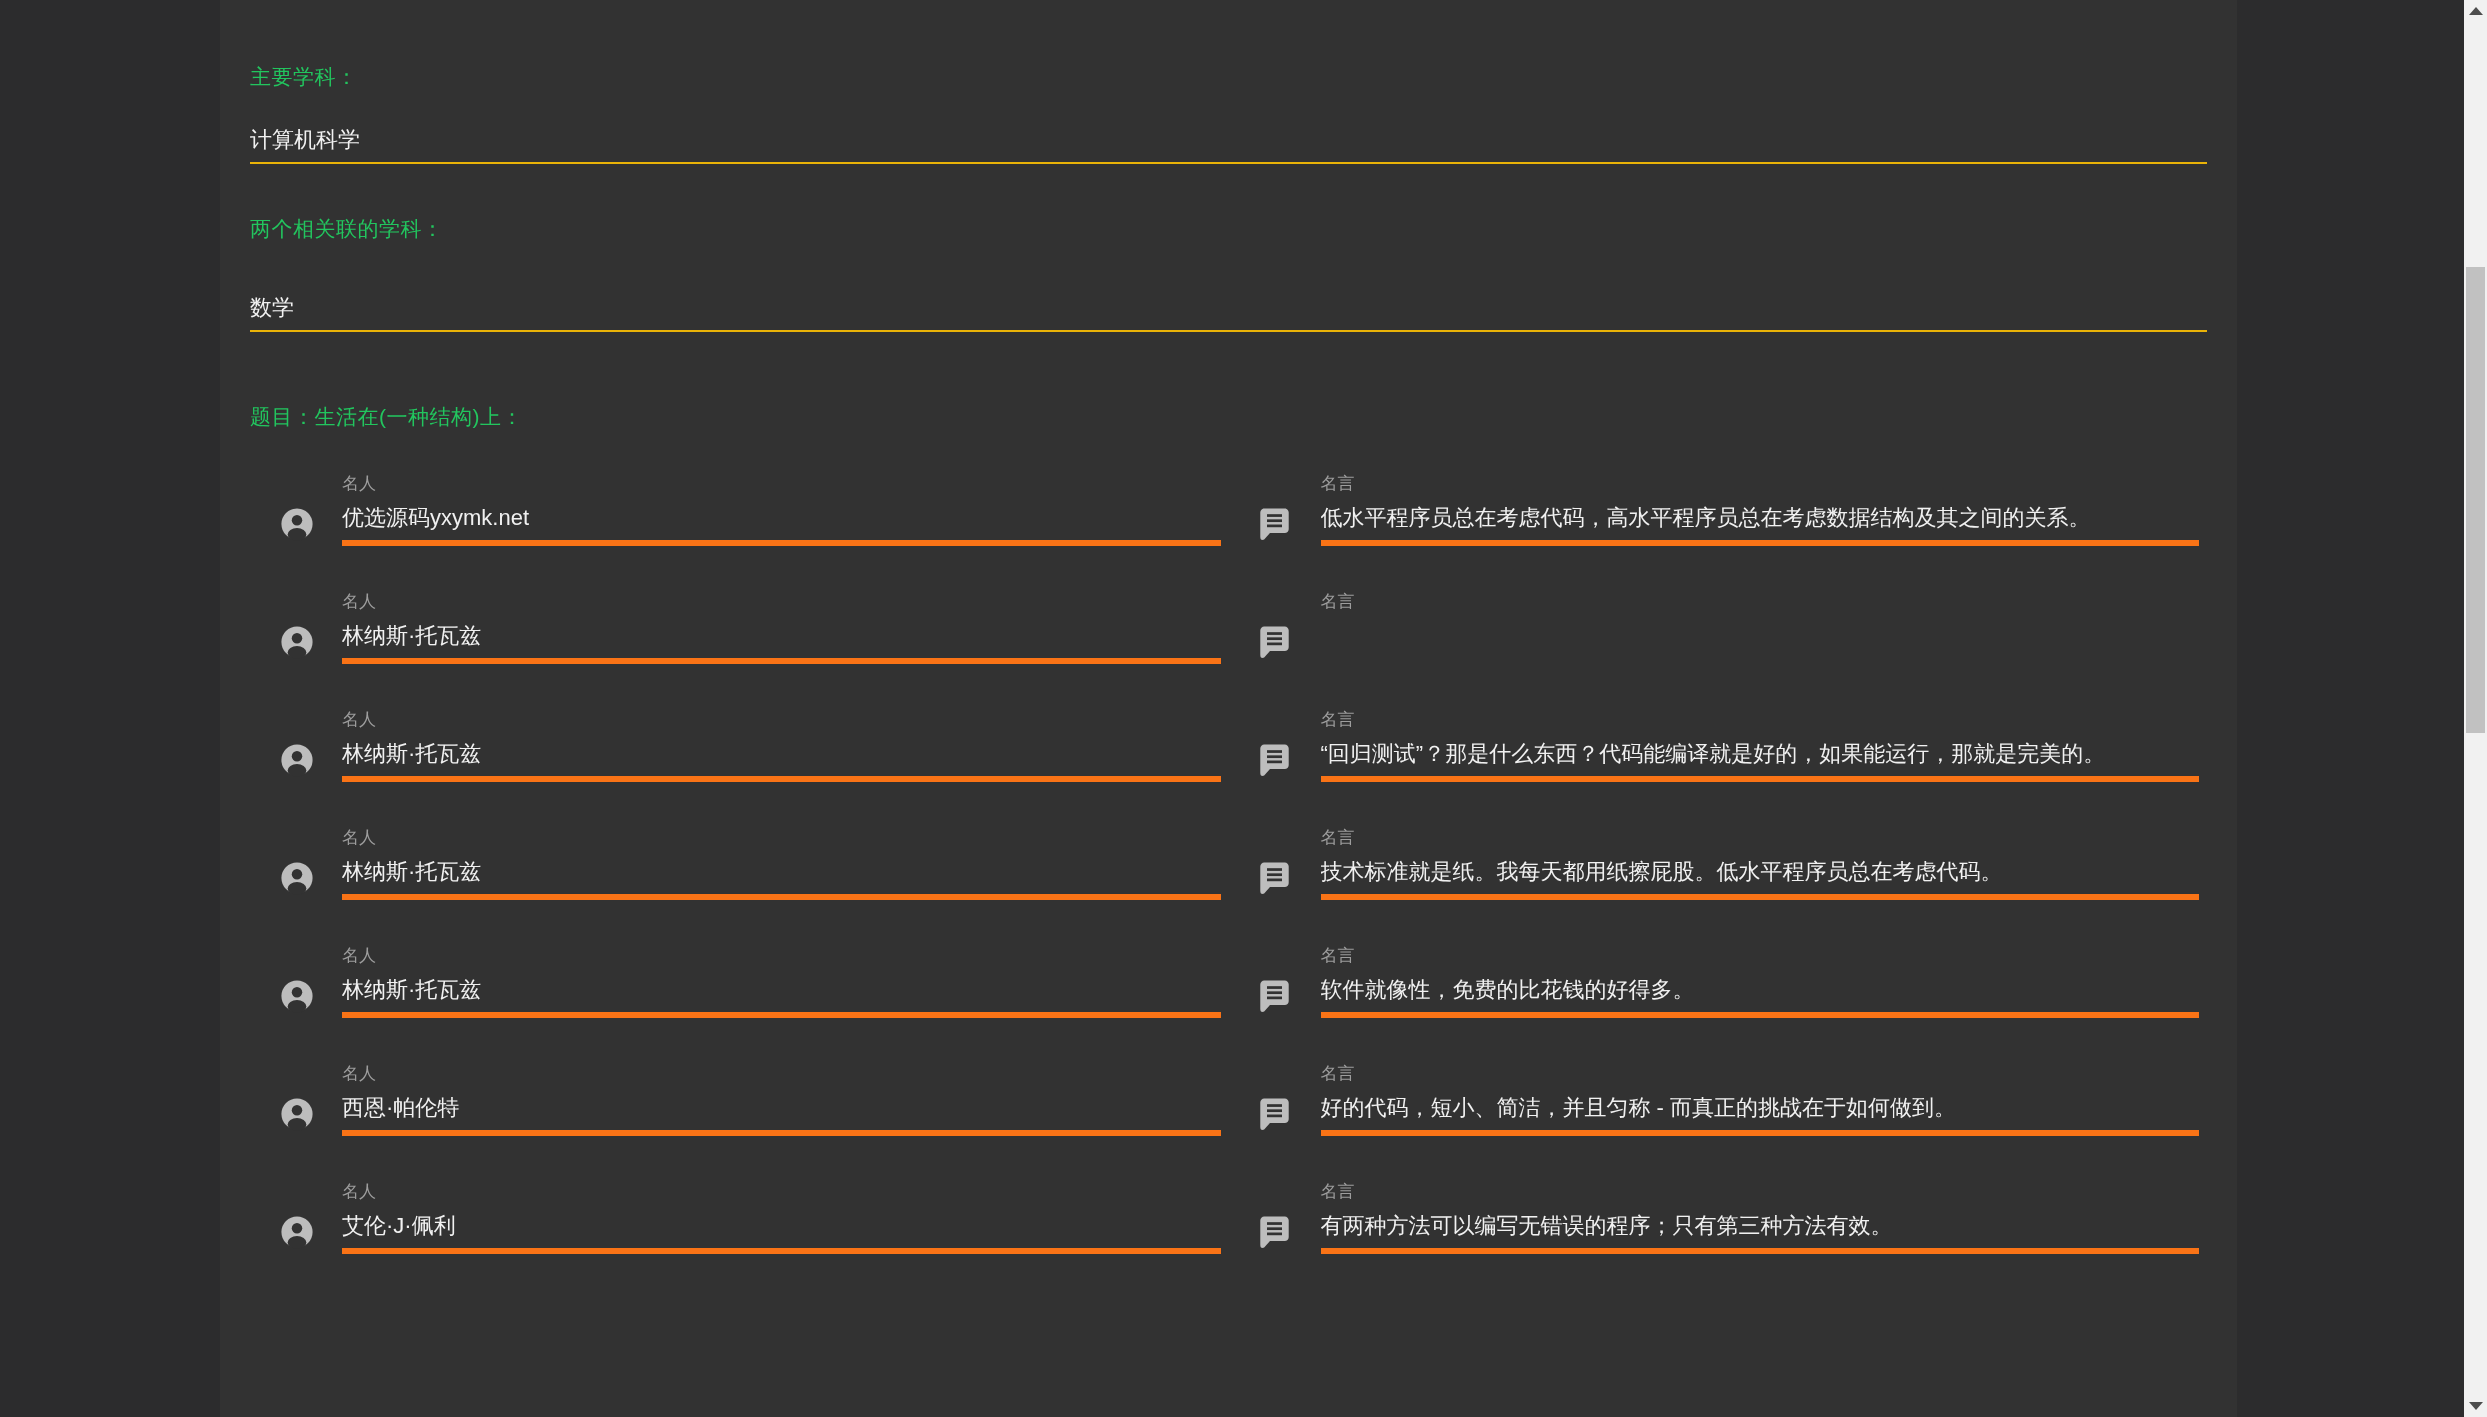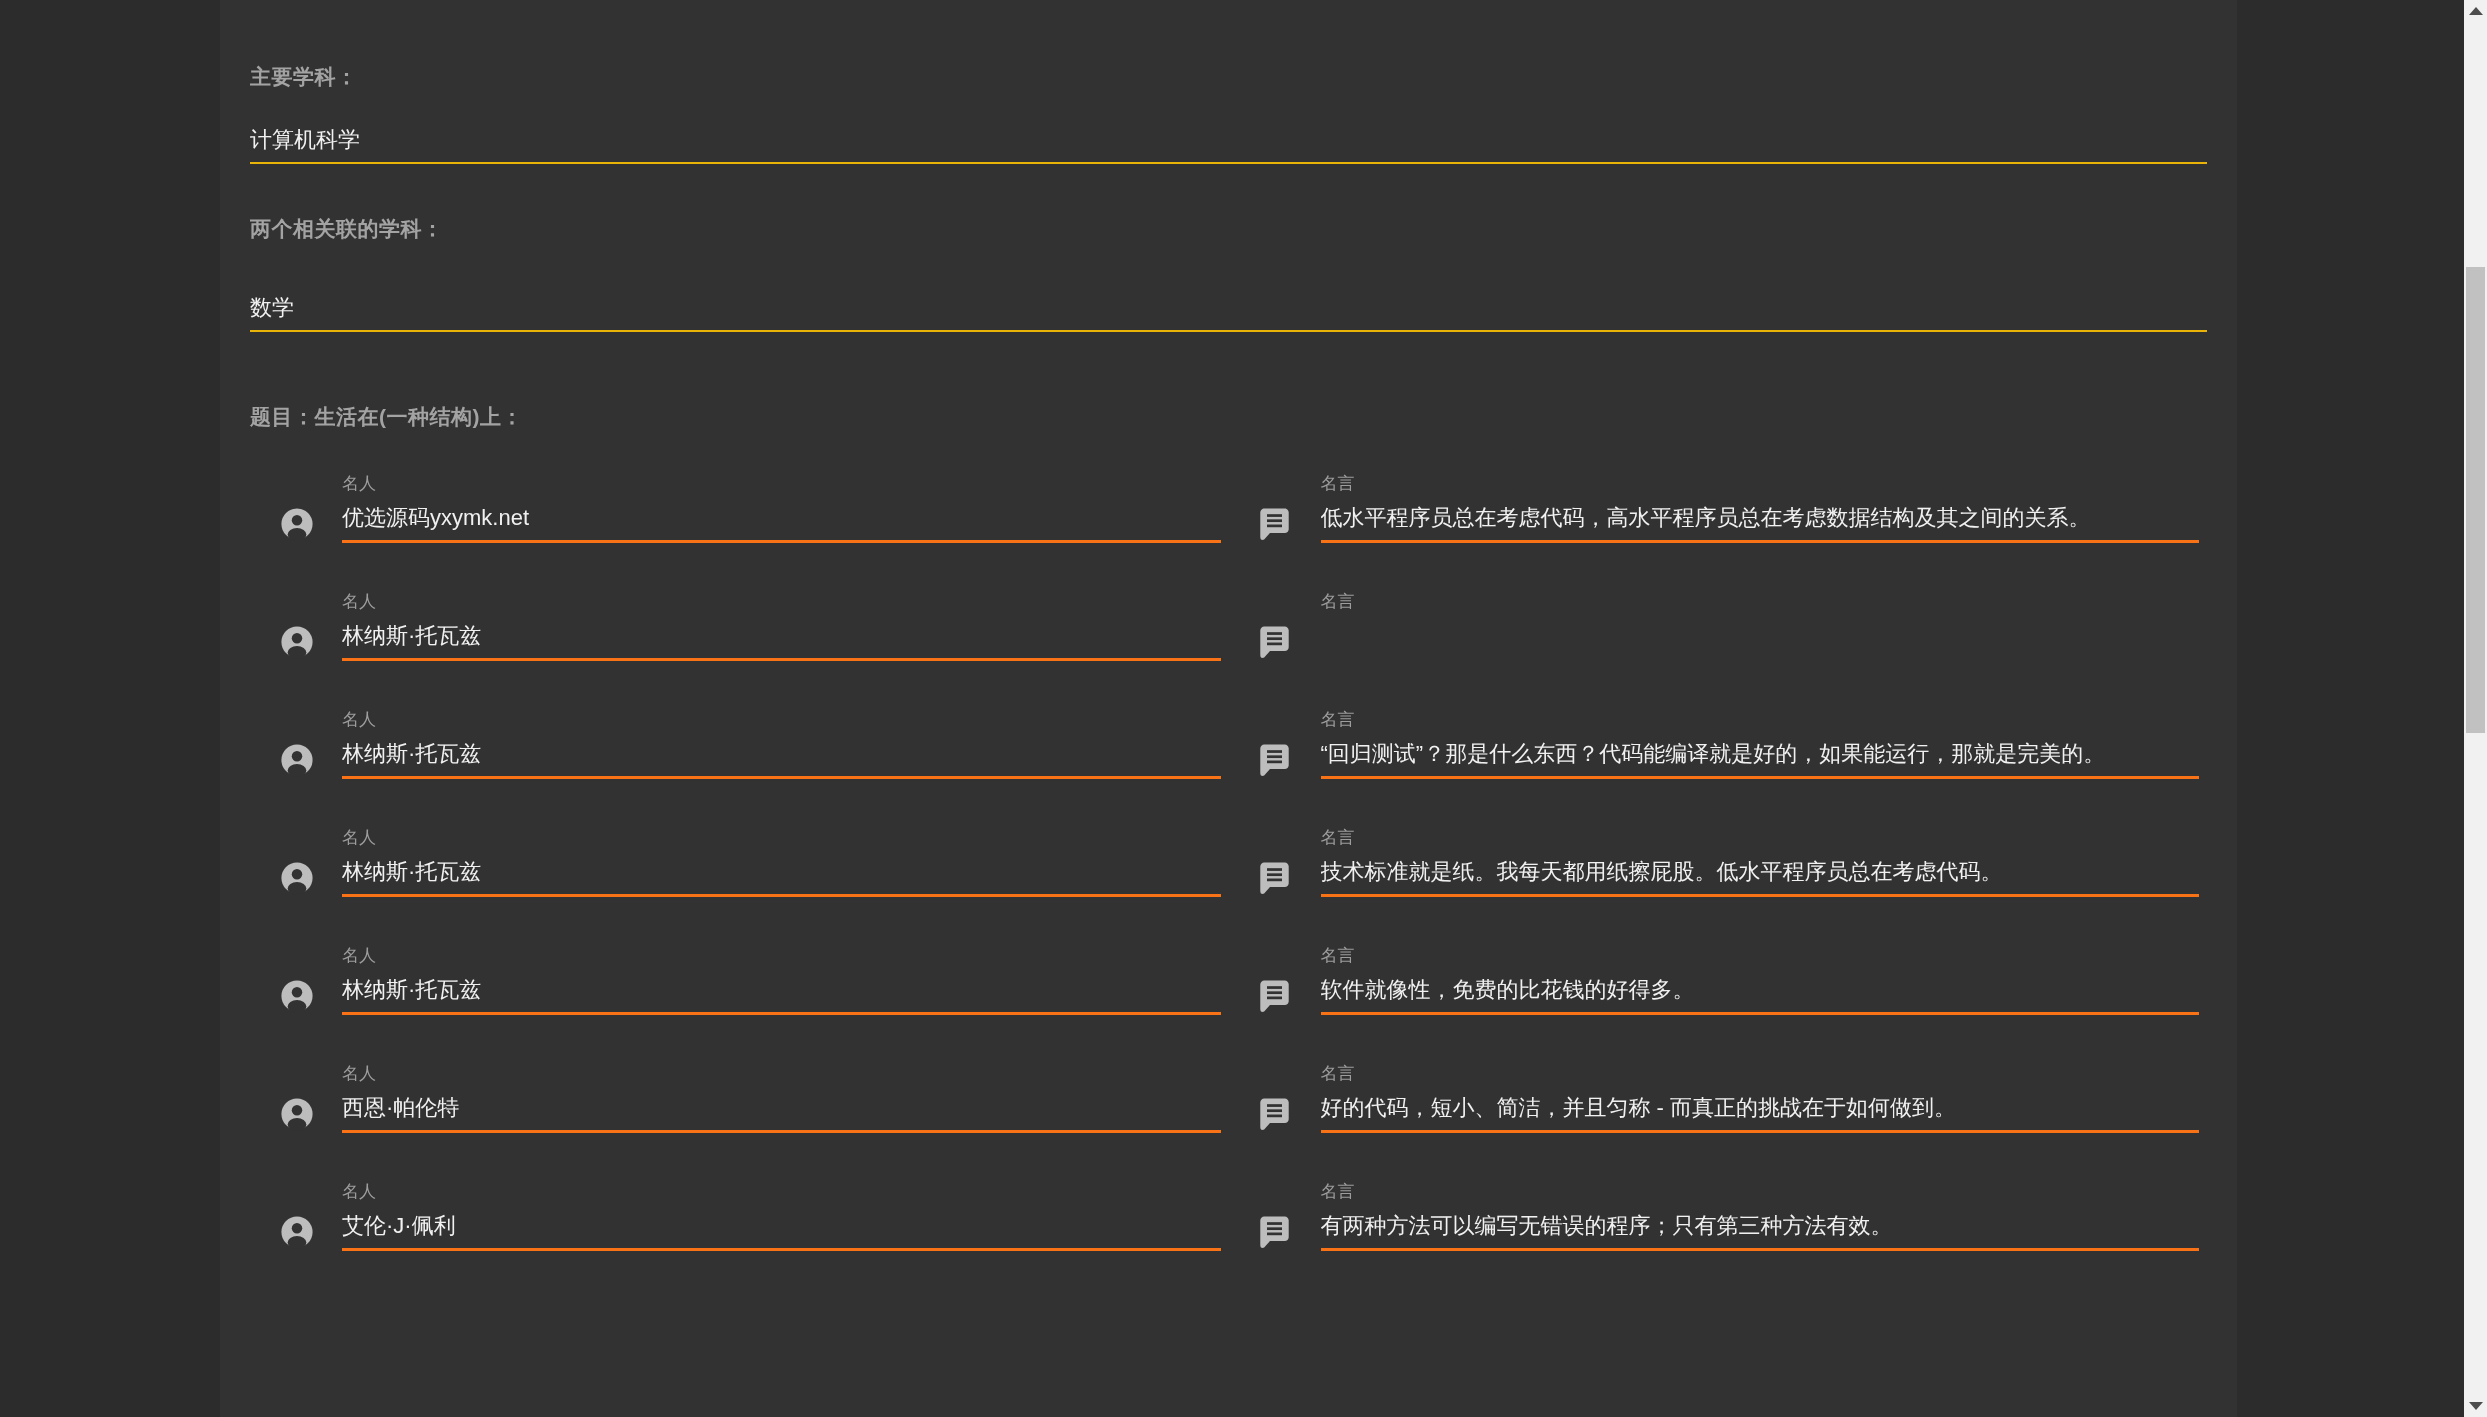--- a/index.html
+++ b/index.html
@@ -16,22 +16,22 @@
   .container {
     position: absolute;
     left: 220px; top: 0;
     width: 2017px; height: 1417px;
     background: #323232;
     padding: 64px 30px 0 30px;
   }
 
   .section-label {
     font-size: 21px; line-height: 26px;
-    font-weight: 700;
-    color: #a3a3a3;
+    font-weight: 400;
+    color: #22c55e;
     letter-spacing: 0.5px;
   }
 
   .tfield {
     width: 100%;
     border-bottom: 2px solid #eab308;
     padding-bottom: 8px;
   }
   .tvalue {
     font-size: 22px; line-height: 28px;
@@ -54,21 +54,21 @@
   .qfield { flex: 1; margin-right: 8px; min-width: 0; }
   .qlabel {
     font-size: 17px; line-height: 20px;
     color: #9d9d9d;
   }
   .qvalue {
     margin-top: 10px;
     font-size: 22px; line-height: 28px;
     color: #f1f1f1;
     padding-bottom: 8px;
-    border-bottom: 3px solid #f97316;
+    border-bottom: 6px solid #f97316;
     white-space: nowrap; overflow: hidden;
   }
 
   
   .scrollbar {
     position: absolute; right: 0; top: 0;
     width: 23px; height: 1417px;
     background: #f1f1f1;
   }
   .sb-btn {

